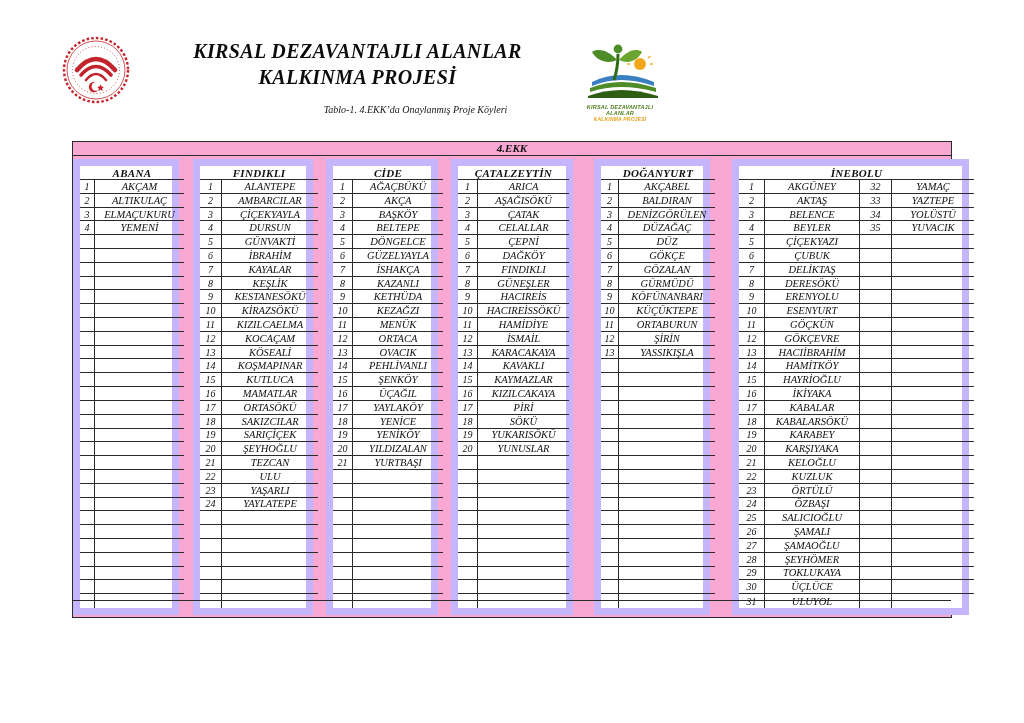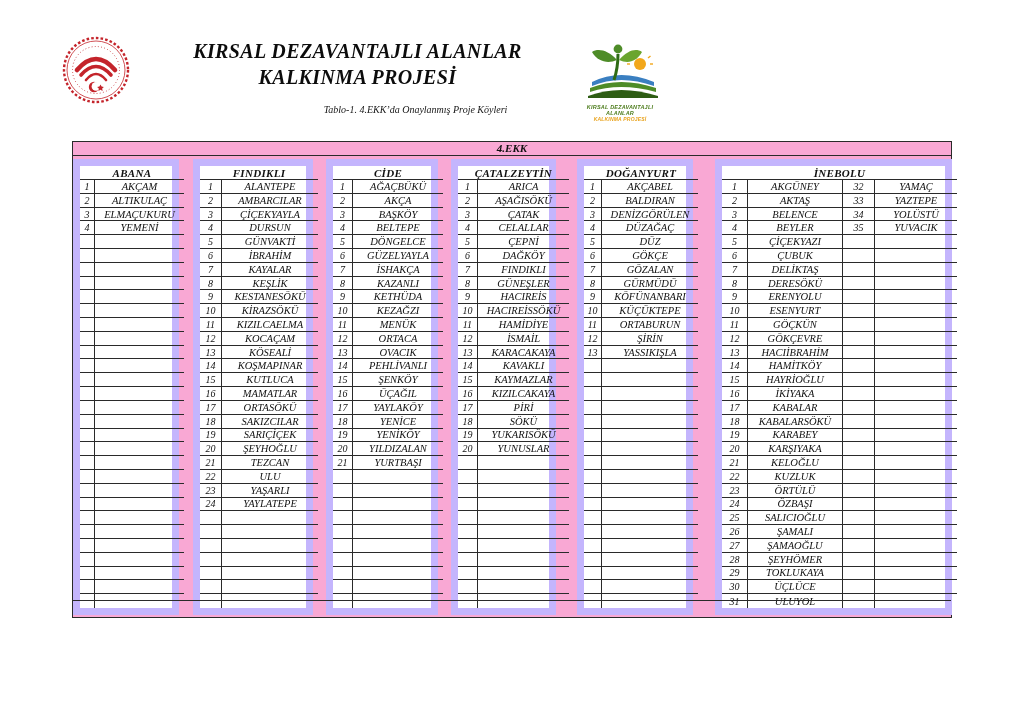--- a/index.html
+++ b/index.html
@@ -279,21 +279,21 @@
           <div class="cell name last-col"></div>
           <div class="cell num"></div>
           <div class="cell name last-col"></div>
           <div class="cell num"></div>
           <div class="cell name last-col"></div>
           <div class="cell num"></div>
           <div class="cell name last-col"></div>
           <div class="cell num last-row"></div>
           <div class="cell name last-col last-row"></div>
         </div>
-        <div class="group" style="width: 105px; margin-left: 13px; grid-template-columns: 20px 91px;">
+        <div class="group" style="width: 122px; margin-left: 13px; grid-template-columns: 20px 91px;">
           <div class="ghead">ÇATALZEYTİN</div>
           <div class="cell num">1</div>
           <div class="cell name last-col">ARICA</div>
           <div class="cell num">2</div>
           <div class="cell name last-col">AŞAĞISÖKÜ</div>
           <div class="cell num">3</div>
           <div class="cell name last-col">ÇATAK</div>
           <div class="cell num">4</div>
           <div class="cell name last-col">CELALLAR</div>
           <div class="cell num">5</div>

